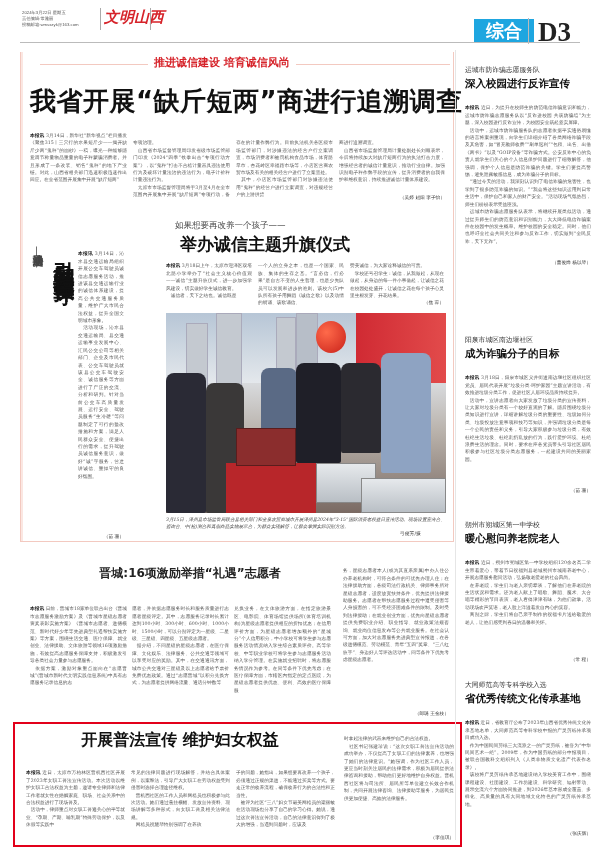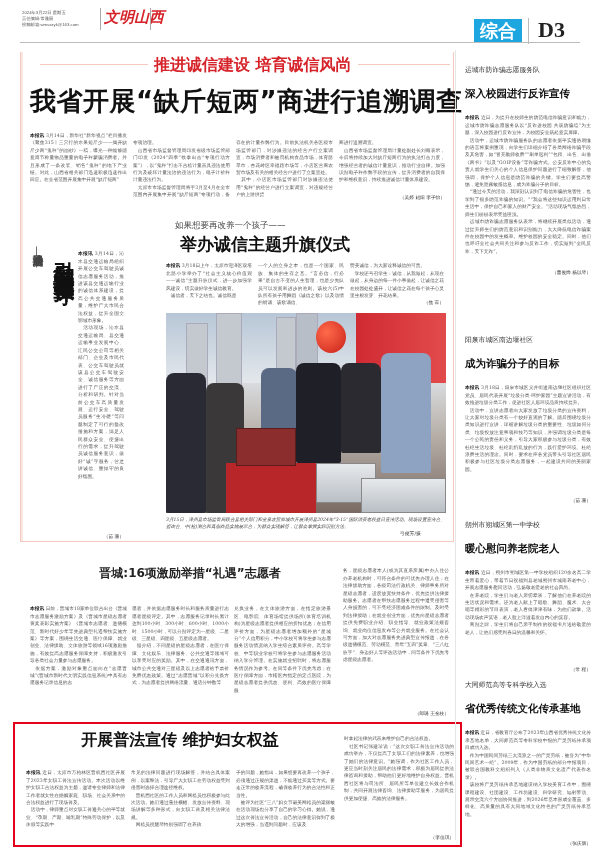--- a/index.html
+++ b/index.html
@@ -5,27 +5,27 @@
 *{box-sizing:border-box;margin:0;padding:0}
 html,body{width:600px;height:849px;background:#fff;overflow:hidden}
 body{position:relative;font-family:"DejaVu Serif","Liberation Serif",serif;color:#333}
 .abs{position:absolute}
 .meta{left:22px;top:10px;font-size:4.3px;line-height:6.2px;color:#555;font-family:"Liberation Sans",sans-serif}
 .meta div{white-space:nowrap}
 .logo-sep{left:100px;top:8px;width:1px;height:22px;background:#aaa}
 .logo-sep2{left:150px;top:8px;width:1px;height:22px;background:#aaa}
 .logo{left:104px;top:8px;font-size:15px;color:#d6232a;font-weight:bold;font-family:"DejaVu Serif",serif;letter-spacing:0px;font-style:italic}
 .topline{left:20px;top:42px;width:560px;height:1px;background:#bbb}
-.section-badge{left:474px;top:19px;width:48px;height:24px;background:#1ea6e0;color:#fff;font-size:18px;font-weight:bold;font-family:"DejaVu Sans",sans-serif;text-align:center;line-height:24px}
+.section-badge{left:474px;top:19px;width:60px;height:24px;background:#1ea6e0;color:#fff;font-size:18px;font-weight:bold;font-family:"DejaVu Sans",sans-serif;text-align:center;line-height:24px}
 .section-sep{left:528px;top:18px;width:1px;height:26px;background:#bbb}
-.page-no{left:538px;top:17px;font-size:22px;font-weight:bold;color:#222;font-family:"Liberation Serif",serif}
+.page-no{left:538px;top:17px;font-size:27px;font-weight:bold;color:#222;font-family:"Liberation Serif",serif}
 .left-border{left:20px;top:52px;width:3px;height:490px;background:#fbe7e2}
 .feature-box{left:20px;top:52px;width:434px;height:490px;border:1px solid #f3c9c0;border-top:none}
 .banner-line{left:40px;top:64px;width:410px;height:1px;background:#f3c9c0}
-.banner{left:148px;top:55px;background:#fff;padding:0 6px;font-size:16px;color:#d6232a;font-weight:bold;font-family:"DejaVu Sans",sans-serif;white-space:nowrap}
+.banner{left:148px;top:55px;background:#fff;padding:0 6px;font-size:11px;color:#d6232a;font-weight:bold;font-family:"DejaVu Sans",sans-serif;white-space:nowrap}
 .headline{left:30px;top:84px;width:420px;text-align:center;font-size:26px;font-weight:bold;color:#111;font-family:"DejaVu Sans",sans-serif;letter-spacing:0.5px;white-space:nowrap}
 .col{font-size:4.7px;line-height:7.4px;color:#555;text-align:justify;overflow:hidden}
 .col .lead{font-weight:bold;color:#222}
 .byline{text-align:right;color:#333}
 .vert-sub{left:30px;top:246px;width:14px;font-size:11px;line-height:13px;color:#444;writing-mode:vertical-rl;font-family:"DejaVu Sans",sans-serif}
 .vert-title{left:48px;top:246px;width:28px;font-size:21px;line-height:24px;color:#111;font-weight:bold;writing-mode:vertical-rl;font-family:"DejaVu Sans",sans-serif;letter-spacing:2px}
 .sub-kicker{font-size:8.5px;color:#444;font-family:"DejaVu Sans",sans-serif;white-space:nowrap}
 .sub-title{font-size:17px;font-weight:bold;color:#111;font-family:"DejaVu Sans",sans-serif;white-space:nowrap}
 .photo{left:166px;top:313px;width:280px;height:200px;overflow:hidden;background:linear-gradient(180deg,#c9d4de 0%,#dfe3e8 30%,#b8b1aa 60%,#7a6a63 100%)}
 .photo .sky{position:absolute;left:0;top:0;width:100%;height:70px;background:linear-gradient(180deg,#b7c6d6,#e4e8ec)}
@@ -33,21 +33,21 @@
 .photo .balloon{position:absolute;border-radius:50%;background:radial-gradient(circle at 35% 35%,#ff6a4a,#c9211a)}
 .photo .banner-red{position:absolute;background:#c0202a}
 .photo .person{position:absolute;border-radius:8px 8px 2px 2px}
 .photo .case{position:absolute;background:linear-gradient(180deg,#e6e9ec,#b9bfc5);border:1px solid #888}
 .photo .table{position:absolute;background:#7a3d2c}
 .caption{left:166px;top:516px;width:282px;font-size:4.6px;line-height:7px;color:#444;font-style:italic}
 .caption-credit{left:400px;top:530px;font-size:4.8px;color:#333}
 .h2{left:0;top:565px;width:460px;text-align:center;font-size:12px;font-weight:bold;color:#222;font-family:"DejaVu Sans",sans-serif;white-space:nowrap}
 .rc-block{position:absolute;left:0;width:126px}
 .rc-kicker{font-size:6.8px;color:#333;font-family:"DejaVu Sans",sans-serif;white-space:nowrap}
-.rc-title{font-size:10.5px;font-weight:bold;color:#111;font-family:"DejaVu Sans",sans-serif;white-space:nowrap;margin-top:12px}
+.rc-title{font-size:10.5px;font-weight:bold;color:#111;font-family:"DejaVu Sans",sans-serif;white-space:nowrap;margin-top:2px}
 .rc-body{margin-top:6px}
 </style>
 </head>
 <body>
 
 <div class="abs meta">
   <div>2024年3月22日  星期五</div>
   <div>责任编辑:常雅丽</div>
   <div>投稿邮箱:wmsxzyk@163.com</div>
 </div>

